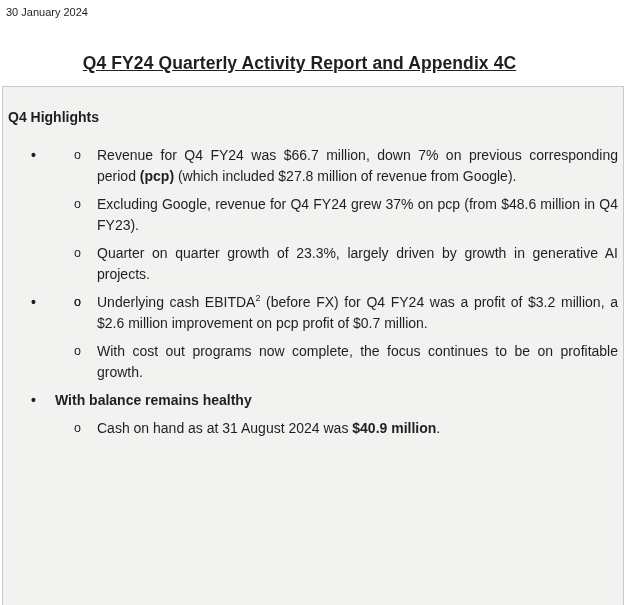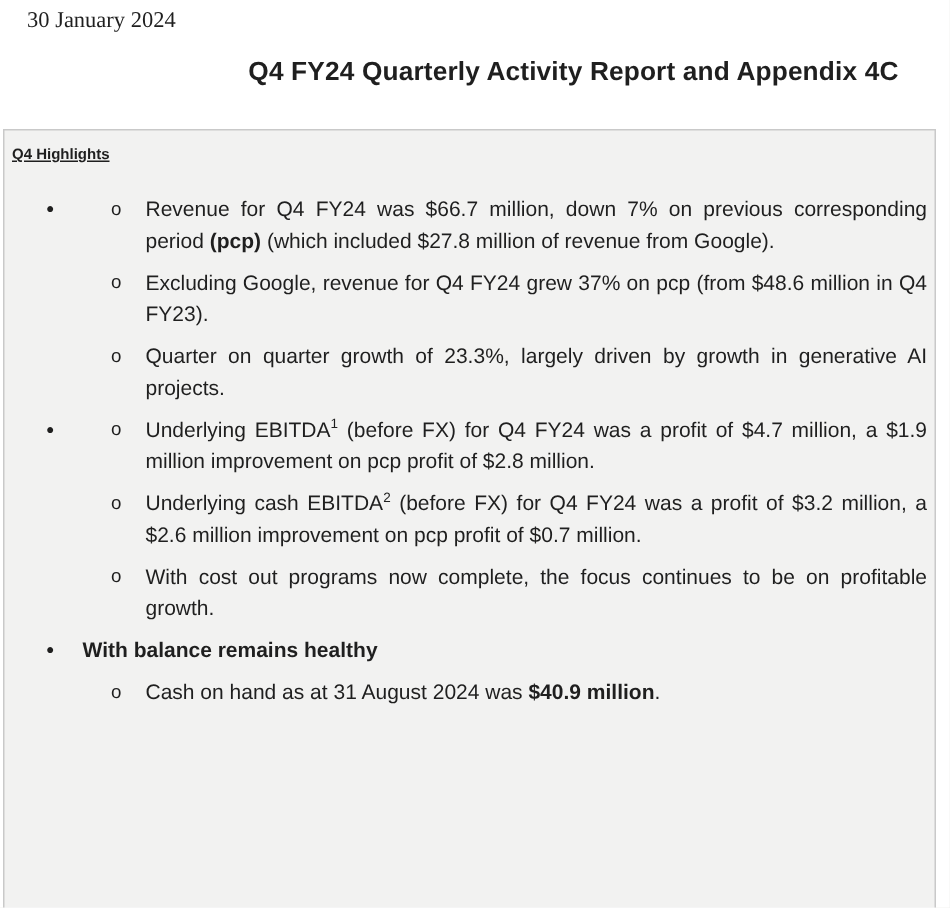--- a/index.html
+++ b/index.html
@@ -15,49 +15,48 @@
     height: 605px;
     position: relative;
     overflow: hidden;
     background: var(--page-bg);
     color: var(--text);
     font-family: "Liberation Sans", sans-serif;
   }
   .date {
     position: absolute;
     top: 6px;
-    left: 18px;
-    font-size: 15px;
-    font-family: Liberation Serif, serif;
+    left: 6px;
+    font-size: 11px;
   }
   .title {
     position: absolute;
     top: 37px;
     left: 0;
     right: 34px;
-    margin: 0;
-    text-align: right;
+    margin: 16px;
+    text-align: center;
     font-size: 17.5px;
     font-weight: 700;
     letter-spacing: 0.1px;
+    text-decoration: underline;
   }
   .box {
     position: absolute;
     top: 86px;
     left: 2px;
     right: 9px;
     bottom: -2px;            
     background: var(--box-bg);
     border: 1px solid var(--box-border);
   }
   .box-heading {
-    margin: 11px 0 0 5px;
-    font-size: 10px;
+    margin: 22px 0 0 5px;
+    font-size: 14px;
     font-weight: 700;
-    text-decoration: underline;
   }
   .list { margin-top: 20px; }
   .li {
     position: relative;
     font-size: 14px;
     line-height: 21px;
     text-align: justify;
     margin-bottom: 7px;
     padding-right: 5px;
   }
@@ -85,20 +84,20 @@
   <h1 class="title">Q4 FY24 Quarterly Activity Report and Appendix 4C</h1>
 
   <div class="box">
     <div class="box-heading">Q4 Highlights</div>
     <div class="list">
         <div class="li lvl1"><span class="marker">•</span></div>
         <div class="li lvl2"><span class="marker">o</span><span><span>Revenue for Q4 FY24 was $66.7 million, down 7% on previous corresponding period </span><span class="b">(</span><span class="b i">pcp</span><span class="b">)</span><span> (which included $27.8 million of revenue from Google).</span></span></div>
         <div class="li lvl2"><span class="marker">o</span><span><span>Excluding Google, revenue for Q4 FY24 grew 37% on pcp (from $48.6 million in Q4 FY23).</span></span></div>
         <div class="li lvl2"><span class="marker">o</span><span><span>Quarter on quarter growth of 23.3%, largely driven by growth in generative AI projects.</span></span></div>
         <div class="li lvl1"><span class="marker">•</span></div>
-        <div class="li lvl2"><span class="marker">o</span><span><span>Underlying EBITDA</span><sup>1</sup><span> (before FX) for Q4 FY24 was a profit of $4.7 million, a $1.9 million improvement on pcp profit of $2.8 million.</span></span></div>
+        <div class="li lvl2"><span class="marker">o</span></div>
         <div class="li lvl2"><span class="marker">o</span><span><span>Underlying cash EBITDA</span><sup>2</sup><span> (before FX) for Q4 FY24 was a profit of $3.2 million, a $2.6 million improvement on pcp profit of $0.7 million.</span></span></div>
         <div class="li lvl2"><span class="marker">o</span><span><span>With cost out programs now complete, the focus continues to be on profitable growth.</span></span></div>
         <div class="li lvl1"><span class="marker">•</span><span><span class="b">With balance remains healthy</span></span></div>
         <div class="li lvl2"><span class="marker">o</span><span><span>Cash on hand as at 31 August 2024 was </span><span class="b">$40.9 million</span><span>.</span></span></div>
       </div>
   </div>
 </div>
 
 </body></html>

